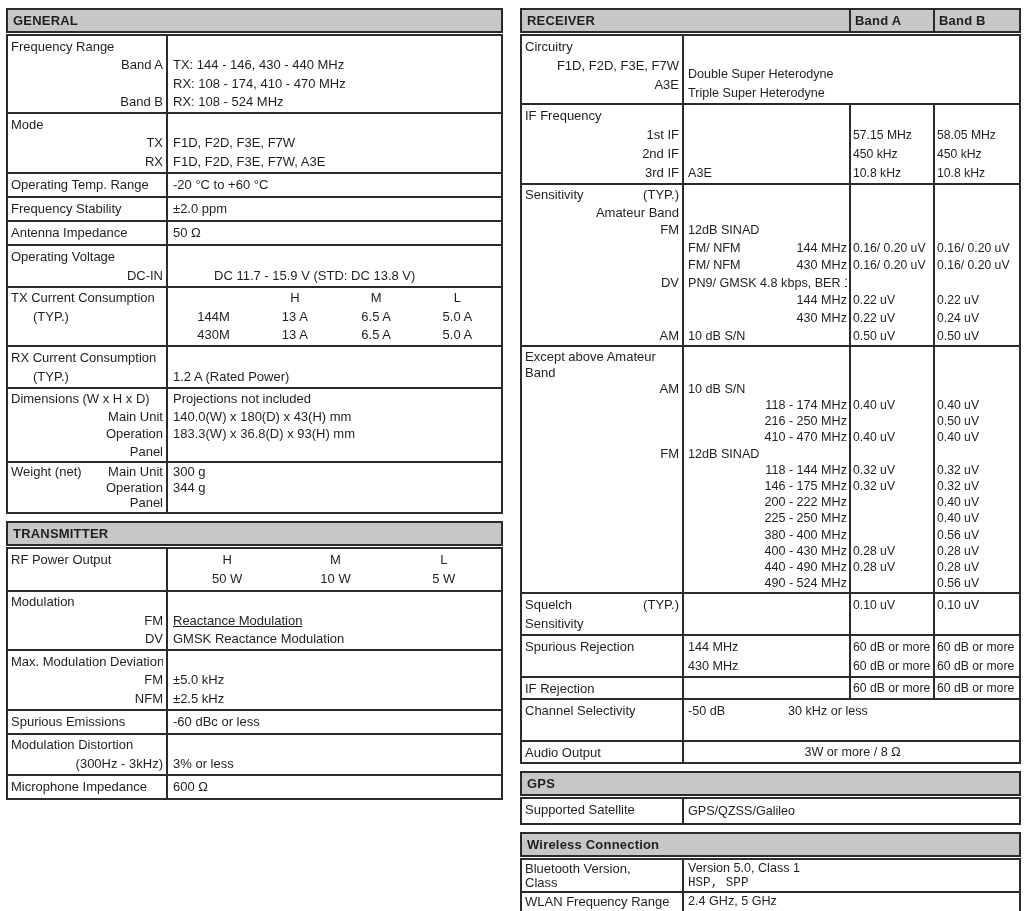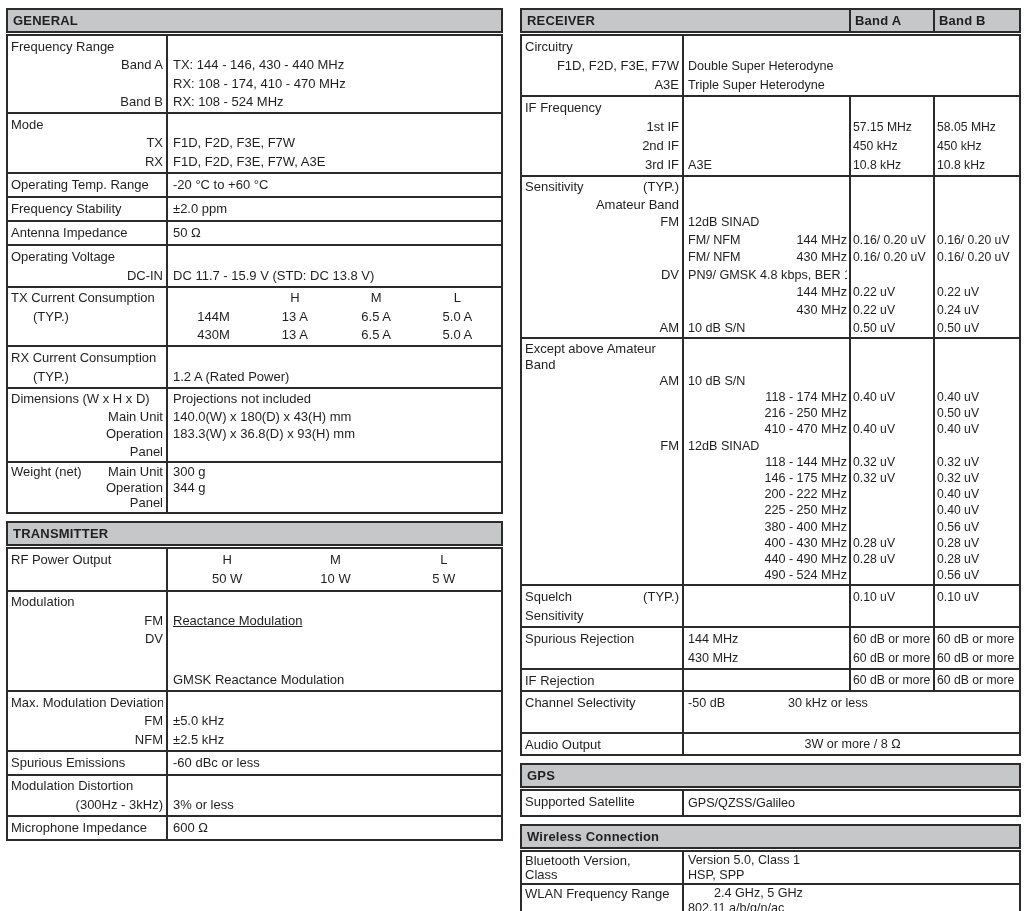--- a/index.html
+++ b/index.html
@@ -145,21 +145,21 @@
           <div class="cell cl">
             <div class="ln" style="height: 19px;">
               <span class="t">Operating Voltage</span>
             </div>
             <div class="ln right" style="height: 19px;">
               <span class="t">DC-IN</span>
             </div>
           </div>
           <div class="cell cv">
             <div class="ln" style="height: 19px;"></div>
-            <div class="ln" style="height: 19px;">
+            <div class="ln" style="height: 19px; margin-left: 41px;">
               <span class="t">DC 11.7 - 15.9 V (STD: DC 13.8 V)</span>
             </div>
           </div>
         </div>
         <div class="srow">
           <div class="cell cl">
             <div class="ln" style="height: 18.5px;">
               <span class="t">TX Current Consumption</span>
             </div>
             <div class="ln" style="height: 18.5px;">
@@ -292,21 +292,21 @@
             </div>
             <div class="ln right" style="height: 18.5px;">
               <span class="t">DV</span>
             </div>
           </div>
           <div class="cell cv">
             <div class="ln" style="height: 18.5px;"></div>
             <div class="ln" style="height: 18.5px; text-decoration: underline;">
               <span class="t">Reactance Modulation</span>
             </div>
-            <div class="ln" style="height: 18.5px; margin-top: 41px;">
+            <div class="ln" style="height: 18.5px;">
               <span class="t">GMSK Reactance Modulation</span>
             </div>
           </div>
         </div>
         <div class="srow">
           <div class="cell cl">
             <div class="ln" style="height: 18.5px;">
               <span class="t">Max. Modulation Deviation</span>
             </div>
             <div class="ln right" style="height: 18.5px;">
@@ -384,21 +384,21 @@
             </div>
             <div class="ln right" style="height: 19px;">
               <span class="t">F1D, F2D, F3E, F7W</span>
             </div>
             <div class="ln right" style="height: 19px;">
               <span class="t">A3E</span>
             </div>
           </div>
           <div class="cell cv">
             <div class="ln" style="height: 19px;"></div>
-            <div class="ln" style="height: 19px;">
+            <div class="ln" style="height: 19px; margin-top: 8px;">
               <span class="t">Double Super Heterodyne</span>
             </div>
             <div class="ln" style="height: 19px;">
               <span class="t">Triple Super Heterodyne</span>
             </div>
           </div>
         </div>
         <div class="srow">
           <div class="cell cl">
             <div class="ln" style="height: 19px;">
@@ -815,34 +815,34 @@
               <span class="t">Bluetooth Version,</span>
             </div>
             <div class="ln" style="height: 14.5px;">
               <span class="t">Class</span>
             </div>
           </div>
           <div class="cell cv">
             <div class="ln" style="height: 14.5px;">
               <span class="t">Version 5.0, Class 1</span>
             </div>
-            <div class="ln" style="height: 14.5px;">
+            <div class="ln" style="height: 14.5px; font-family: Liberation Mono, monospace;">
               <span class="t">HSP, SPP</span>
             </div>
           </div>
         </div>
         <div class="srow">
           <div class="cell cl">
             <div class="ln" style="height: 14.5px;">
               <span class="t">WLAN Frequency Range</span>
             </div>
             <div class="ln" style="height: 14.5px;"></div>
           </div>
           <div class="cell cv">
-            <div class="ln" style="height: 14.5px; margin-left: 26px;">
+            <div class="ln" style="height: 14.5px;">
               <span class="t">2.4 GHz, 5 GHz</span>
             </div>
             <div class="ln" style="height: 14.5px;">
               <span class="t">802.11 a/b/g/n/ac</span>
             </div>
           </div>
         </div>
       </div>
     </div>
   </div>

